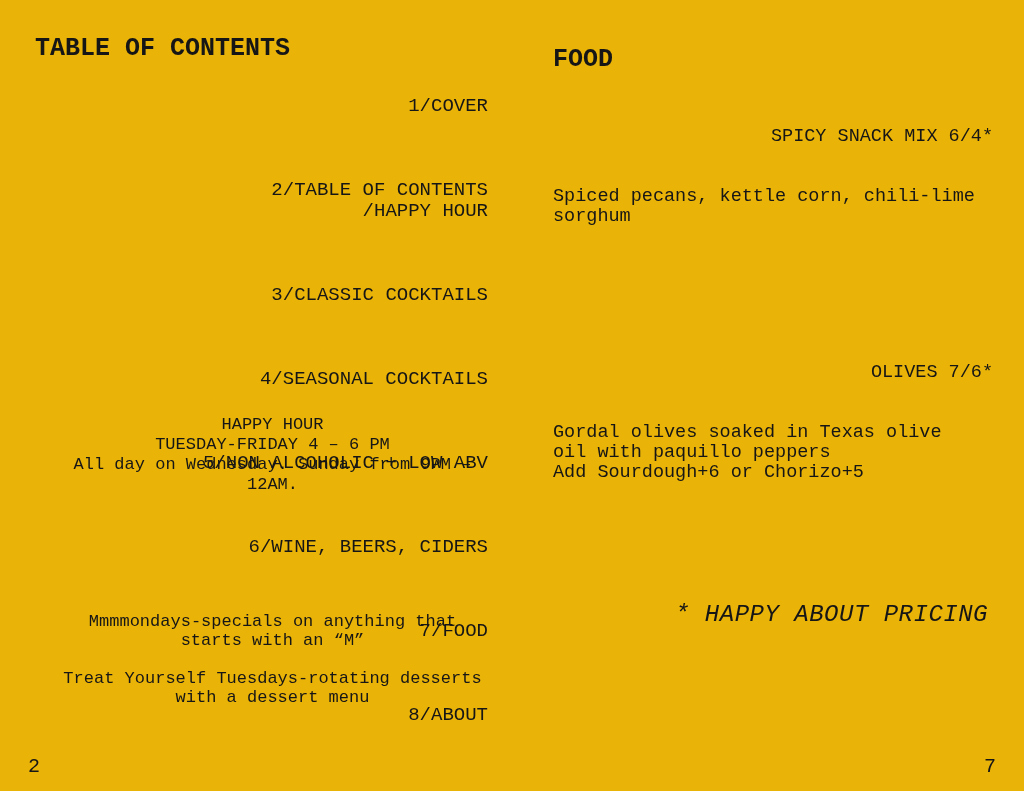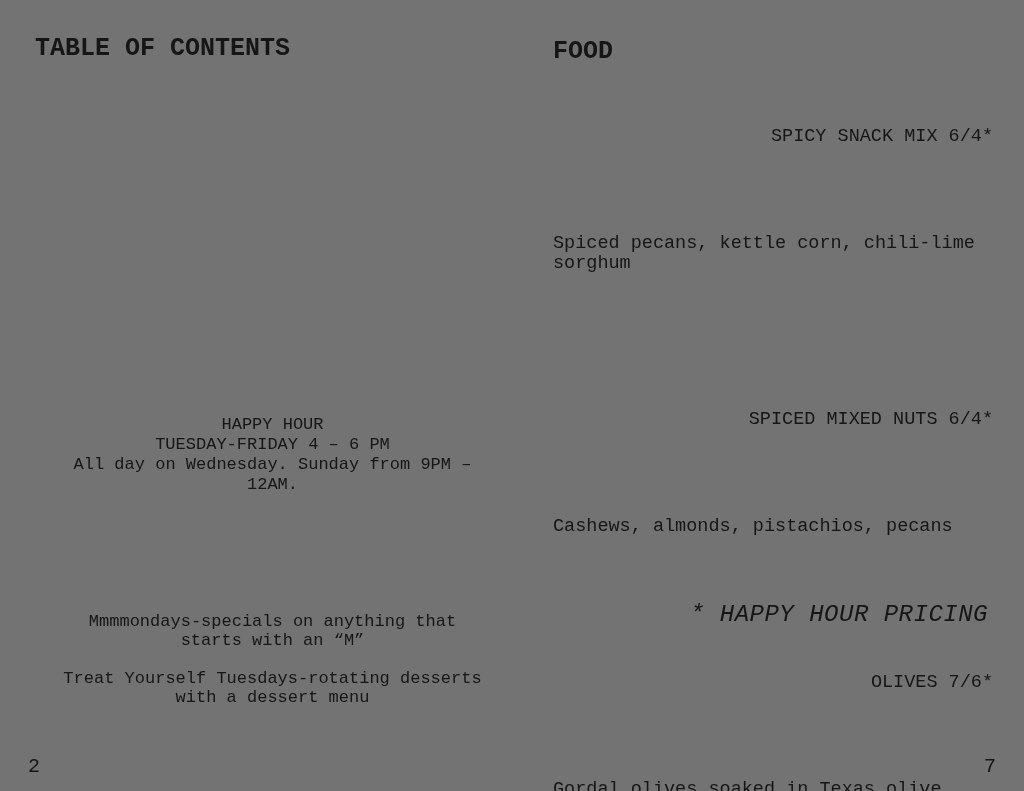--- a/index.html
+++ b/index.html
@@ -11,33 +11,33 @@
     width: 1024px;
     height: 791px;
     font-family: "Liberation Mono", "DejaVu Sans Mono", monospace;
     color: #161616;
     -webkit-font-smoothing: antialiased;
   }
   .spread {
     position: relative;
     width: 1024px;
     height: 791px;
-    background: #737373;
+    background: #eab308;
     overflow: hidden;
   }
   .page-title {
     position: absolute;
     font-size: 25px;
     line-height: 28px;
     font-weight: bold;
     letter-spacing: 0px;
     white-space: pre;
   }
   .title-left  { left: 35px;  top: 18px; }
-  .title-right { left: 553px; top: 21px; }
+  .title-right { left: 553px; top: 29px; }
 
   
   .toc {
     position: absolute;
     top: 54px;
     right: 536px;
     text-align: right;
     font-size: 19px;
     line-height: 21px;
     white-space: pre-wrap;
@@ -63,21 +63,21 @@
     position: absolute;
     left: 553px;
     top: 47px;
     width: 440px;
     font-size: 18.5px;
     line-height: 20px;
     white-space: pre-wrap;
   }
   .food-item { margin-bottom: 16px; }
   .food-item-title { white-space: pre-wrap; text-align: right; }
-  .food-item-desc  { white-space: pre-wrap; margin-top: 47px; }
+  .food-item-desc  { white-space: pre-wrap; }
 
   .footnote {
     position: absolute;
     top: 601px;
     right: 36px;
     font-size: 24px;
     line-height: 28px;
     font-style: italic;
     letter-spacing: 0.5px;
     white-space: pre;
@@ -91,20 +91,31 @@
   .pagenum-left  { left: 28px;  top: 755px; }
   .pagenum-right { left: 984px; top: 755px; }
 </style>
 </head>
 <body>
 
 <div class="spread">
 
   <h1 class="page-title title-left">TABLE OF CONTENTS</h1>
 
+  <div class="toc">
+    <div class="toc-entry">1/COVER</div>
+    <div class="toc-entry">2/TABLE OF CONTENTS
+/HAPPY HOUR</div>
+    <div class="toc-entry">3/CLASSIC COCKTAILS</div>
+    <div class="toc-entry">4/SEASONAL COCKTAILS</div>
+    <div class="toc-entry">5/NON ALCOHOLIC + LOW ABV</div>
+    <div class="toc-entry">6/WINE, BEERS, CIDERS</div>
+    <div class="toc-entry">7/FOOD</div>
+    <div class="toc-entry">8/ABOUT</div>
+  </div>
 
   <div class="hh-block hh-schedule">HAPPY HOUR
 TUESDAY-FRIDAY 4 – 6 PM
 All day on Wednesday. Sunday from 9PM –
 12AM.</div>
 
 
   <div class="hh-block hh-mondays">Mmmmondays-specials on anything that
 starts with an “M”</div>
 
@@ -115,32 +126,28 @@
 
   <h1 class="page-title title-right">FOOD</h1>
 
   <div class="food-list">
     <div class="food-item">
       <div class="food-item-title">SPICY SNACK MIX 6/4*</div>
       <div class="food-item-desc">Spiced pecans, kettle corn, chili-lime
 sorghum</div>
     </div>
     <div class="food-item">
-      <div class="food-item-title">SPICED MIXED NUTS 6/4*</div>
-      <div class="food-item-desc">Cashews, almonds, pistachios, pecans</div>
-    </div>
-    <div class="food-item">
       <div class="food-item-title">OLIVES 7/6*</div>
       <div class="food-item-desc">Gordal olives soaked in Texas olive
 oil with paquillo peppers
 Add Sourdough+6 or Chorizo+5</div>
     </div>
     
     
     
     
   </div>
 
-  <div class="footnote">* HAPPY HOUR PRICING</div>
+  <div class="footnote">* HAPPY ABOUT PRICING</div>
 
   <div class="pagenum pagenum-right">7</div>
 
 </div>
 
 </body></html>

